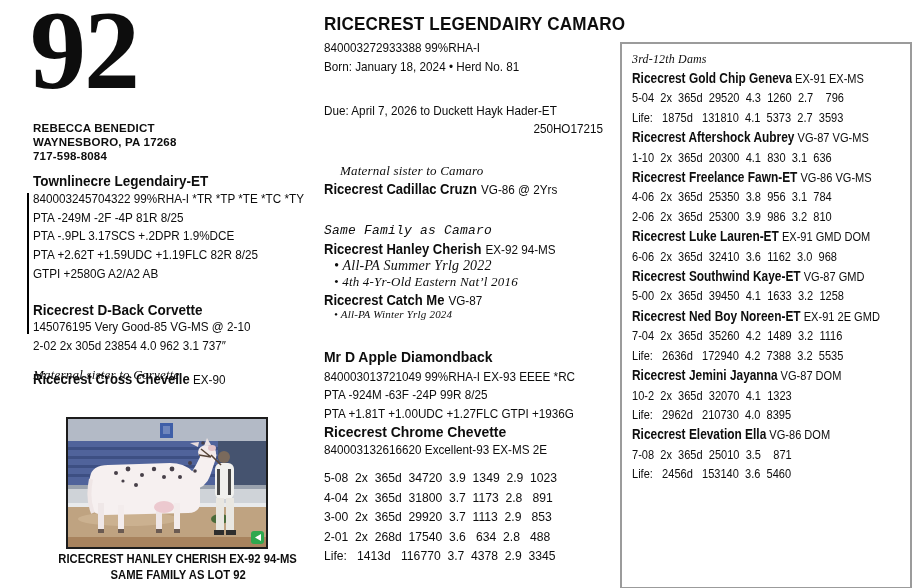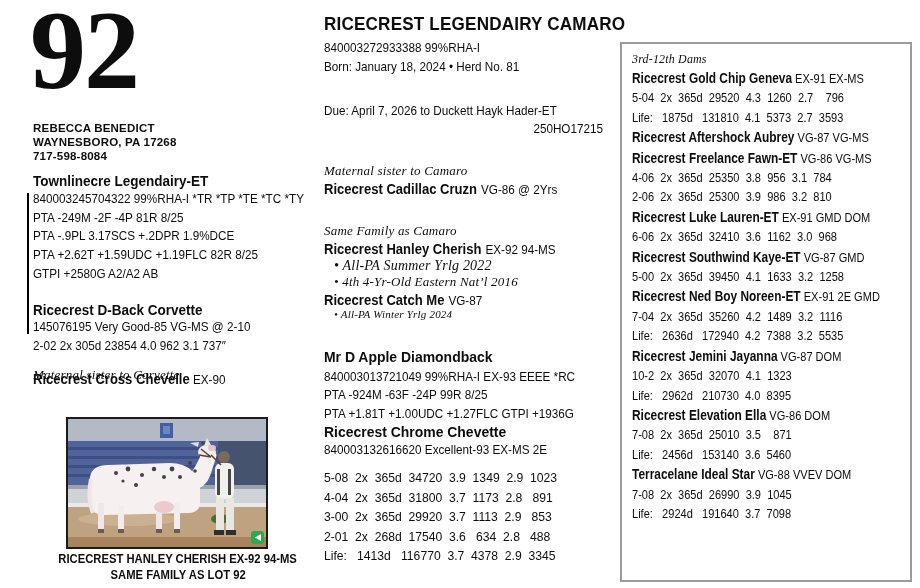--- a/index.html
+++ b/index.html
@@ -33,37 +33,37 @@
   .photo{left:66px;top:417px;width:198px;height:128px;border:2px solid #1c1c1c;background:#7d8aa5;}
   .caption{left:16px;width:324px;text-align:center;font-weight:bold;font-size:12.5px;line-height:16px;}
   .cap1{top:551px;} .cap2{top:567px;}
 
   
   .m-title{left:324px;top:13px;font-size:19px;font-weight:bold;letter-spacing:.2px;}
   .m-id{left:324px;top:40px;font-size:13px;}
   .m-born{left:324px;top:59px;font-size:13px;}
   .m-due{left:324px;top:103px;font-size:13px;}
   .m-code{left:324px;top:121px;width:310px;text-align:right;font-size:13px;}
-  .m-note1{left:324px;top:163px;font-size:13px;}
+  .m-note1{left:340px;top:163px;font-size:13px;}
   .m-cadillac{left:324px;top:180px;}
-  .m-famnote{left:324px;top:223px;font-size:13px;}
+  .m-famnote{left:324px;top:223px;font-size:13px;font-family:Liberation Mono, monospace;}
   .m-hanley{left:324px;top:240px;}
   .m-aw1{left:334px;top:258px;font-size:14px;}
   .m-aw2{left:334px;top:274px;font-size:13px;}
   .m-catchme{left:324px;top:291px;}
   .m-aw3{left:334px;top:308px;font-size:11px;}
   .m-dback-head{left:324px;top:348px;font-size:15.5px;}
   .m-dback-lines{left:324px;top:368px;font-size:13px;line-height:18.4px;}
   .m-chev-head{left:324px;top:423px;font-size:15.5px;}
   .m-chev-id{left:324px;top:442px;font-size:13px;}
   .m-chev-recs{left:324px;top:468px;font-size:13.5px;line-height:19.6px;}
 
   
   .dams-box{left:620px;top:42px;width:272px;height:530px;border:2px solid #9b9b9b;
-            padding:6px 6px 0 10px;background:#fff;}
+            padding:6px 6px 7px 10px;background:#fff;}
   .dams-heading{font-size:13px;line-height:18px;transform:scaleX(0.92);transform-origin:0 0;white-space:nowrap;}
   .dam-entry .name-line{line-height:19.4px;transform:scaleX(0.85);transform-origin:0 0;white-space:nowrap;}
   .dam-entry .rec{font-size:13px;line-height:19.4px;white-space:pre;
                   transform:scaleX(0.85);transform-origin:0 0;}
   .dam-entry .nm{font-size:14px;}
 </style>
 </head>
 <body>
 
 <div class="abs lot-number">92</div>
@@ -214,20 +214,23 @@
     <div>
           <div class="rec">5-04  2x  365d  29520  4.3  1260  2.7    796</div>
           <div class="rec">Life:   1875d   131810  4.1  5373  2.7  3593</div>
         </div>
   </div>
 
   <div class="dam-entry">
     <div class="name-line">
       <span class="nm">Ricecrest Aftershock Aubrey</span><span class="sfx"> VG-87 VG-MS</span>
     </div>
+    <div>
+          <div class="rec">1-10  2x  365d  20300  4.1  830  3.1  636</div>
+        </div>
   </div>
 
   <div class="dam-entry">
     <div class="name-line">
       <span class="nm">Ricecrest Freelance Fawn-ET</span><span class="sfx"> VG-86 VG-MS</span>
     </div>
     <div>
           <div class="rec">4-06  2x  365d  25350  3.8  956  3.1  784</div>
           <div class="rec">2-06  2x  365d  25300  3.9  986  3.2  810</div>
         </div>
@@ -275,23 +278,14 @@
   <div class="dam-entry">
     <div class="name-line">
       <span class="nm">Ricecrest Elevation Ella</span><span class="sfx"> VG-86 DOM</span>
     </div>
     <div>
           <div class="rec">7-08  2x  365d  25010  3.5    871</div>
           <div class="rec">Life:   2456d   153140  3.6  5460</div>
         </div>
   </div>
 
-  <div class="dam-entry">
-    <div class="name-line">
-      <span class="nm">Terracelane Ideal Star</span><span class="sfx"> VG-88 VVEV  DOM</span>
-    </div>
-    <div>
-          <div class="rec">7-08  2x  365d  26990  3.9  1045</div>
-          <div class="rec">Life:   2924d   191640  3.7  7098</div>
-        </div>
-  </div>
 </div>
 </div>
 
 </body></html>

